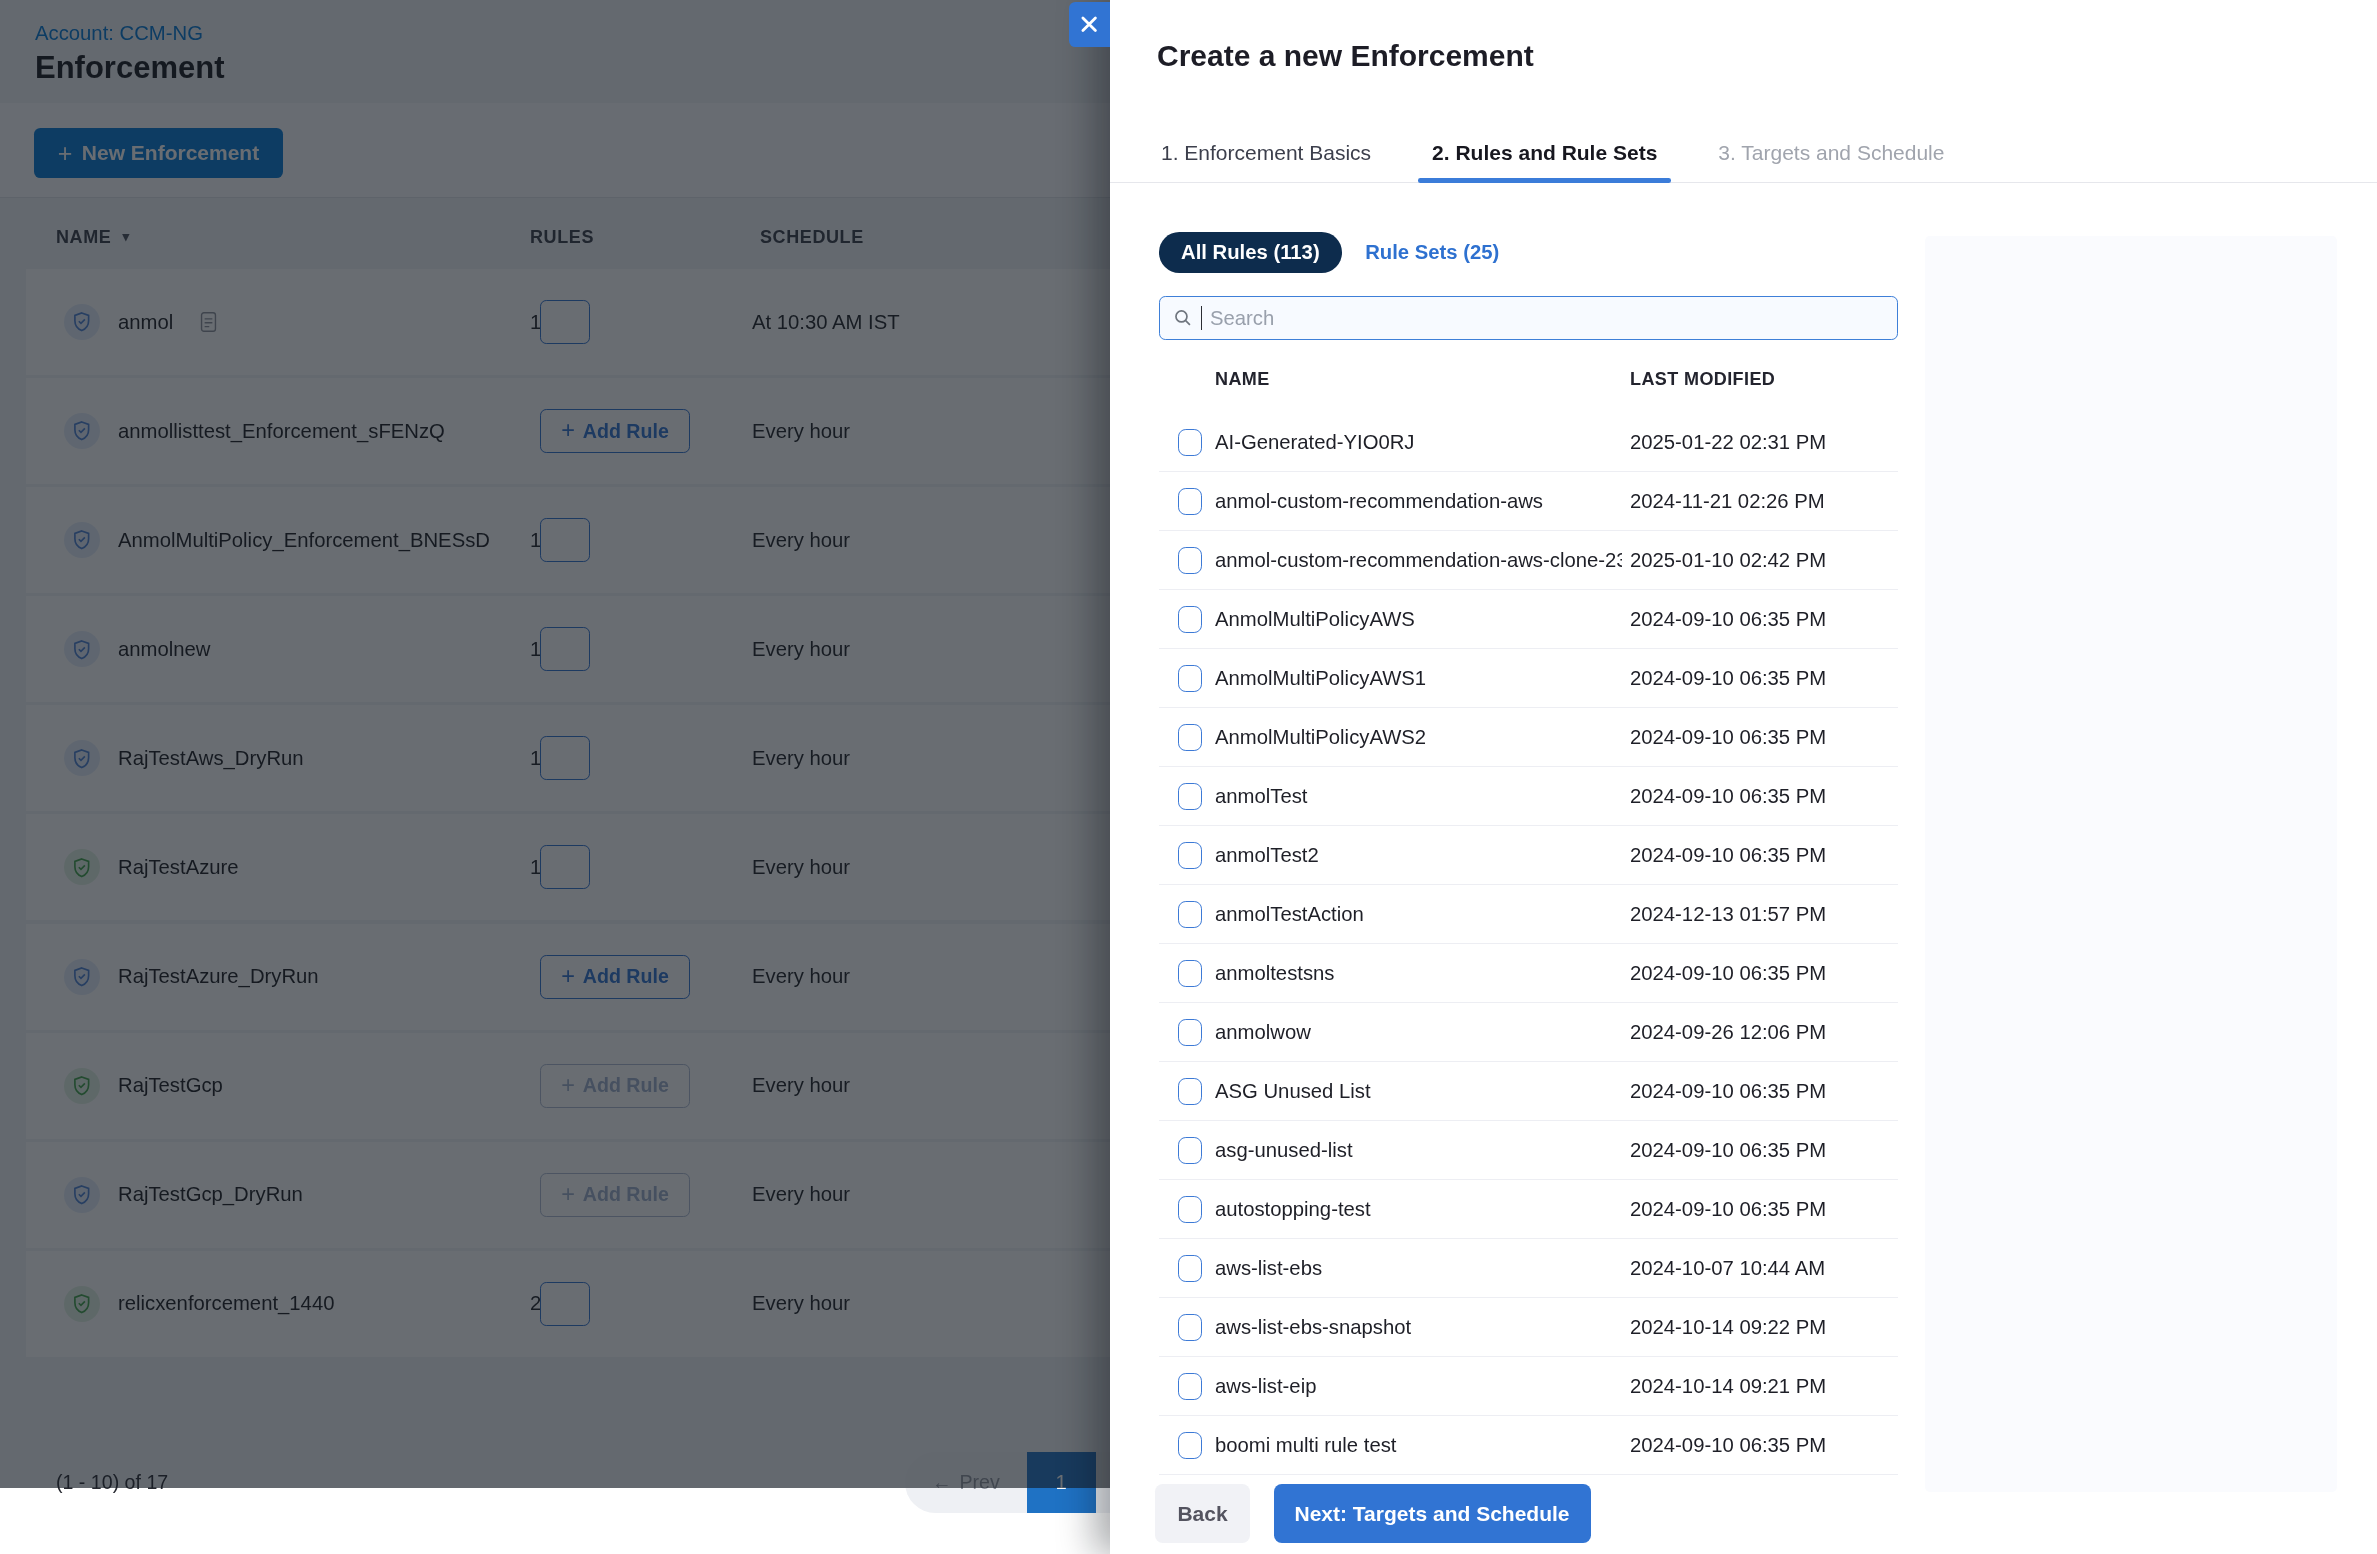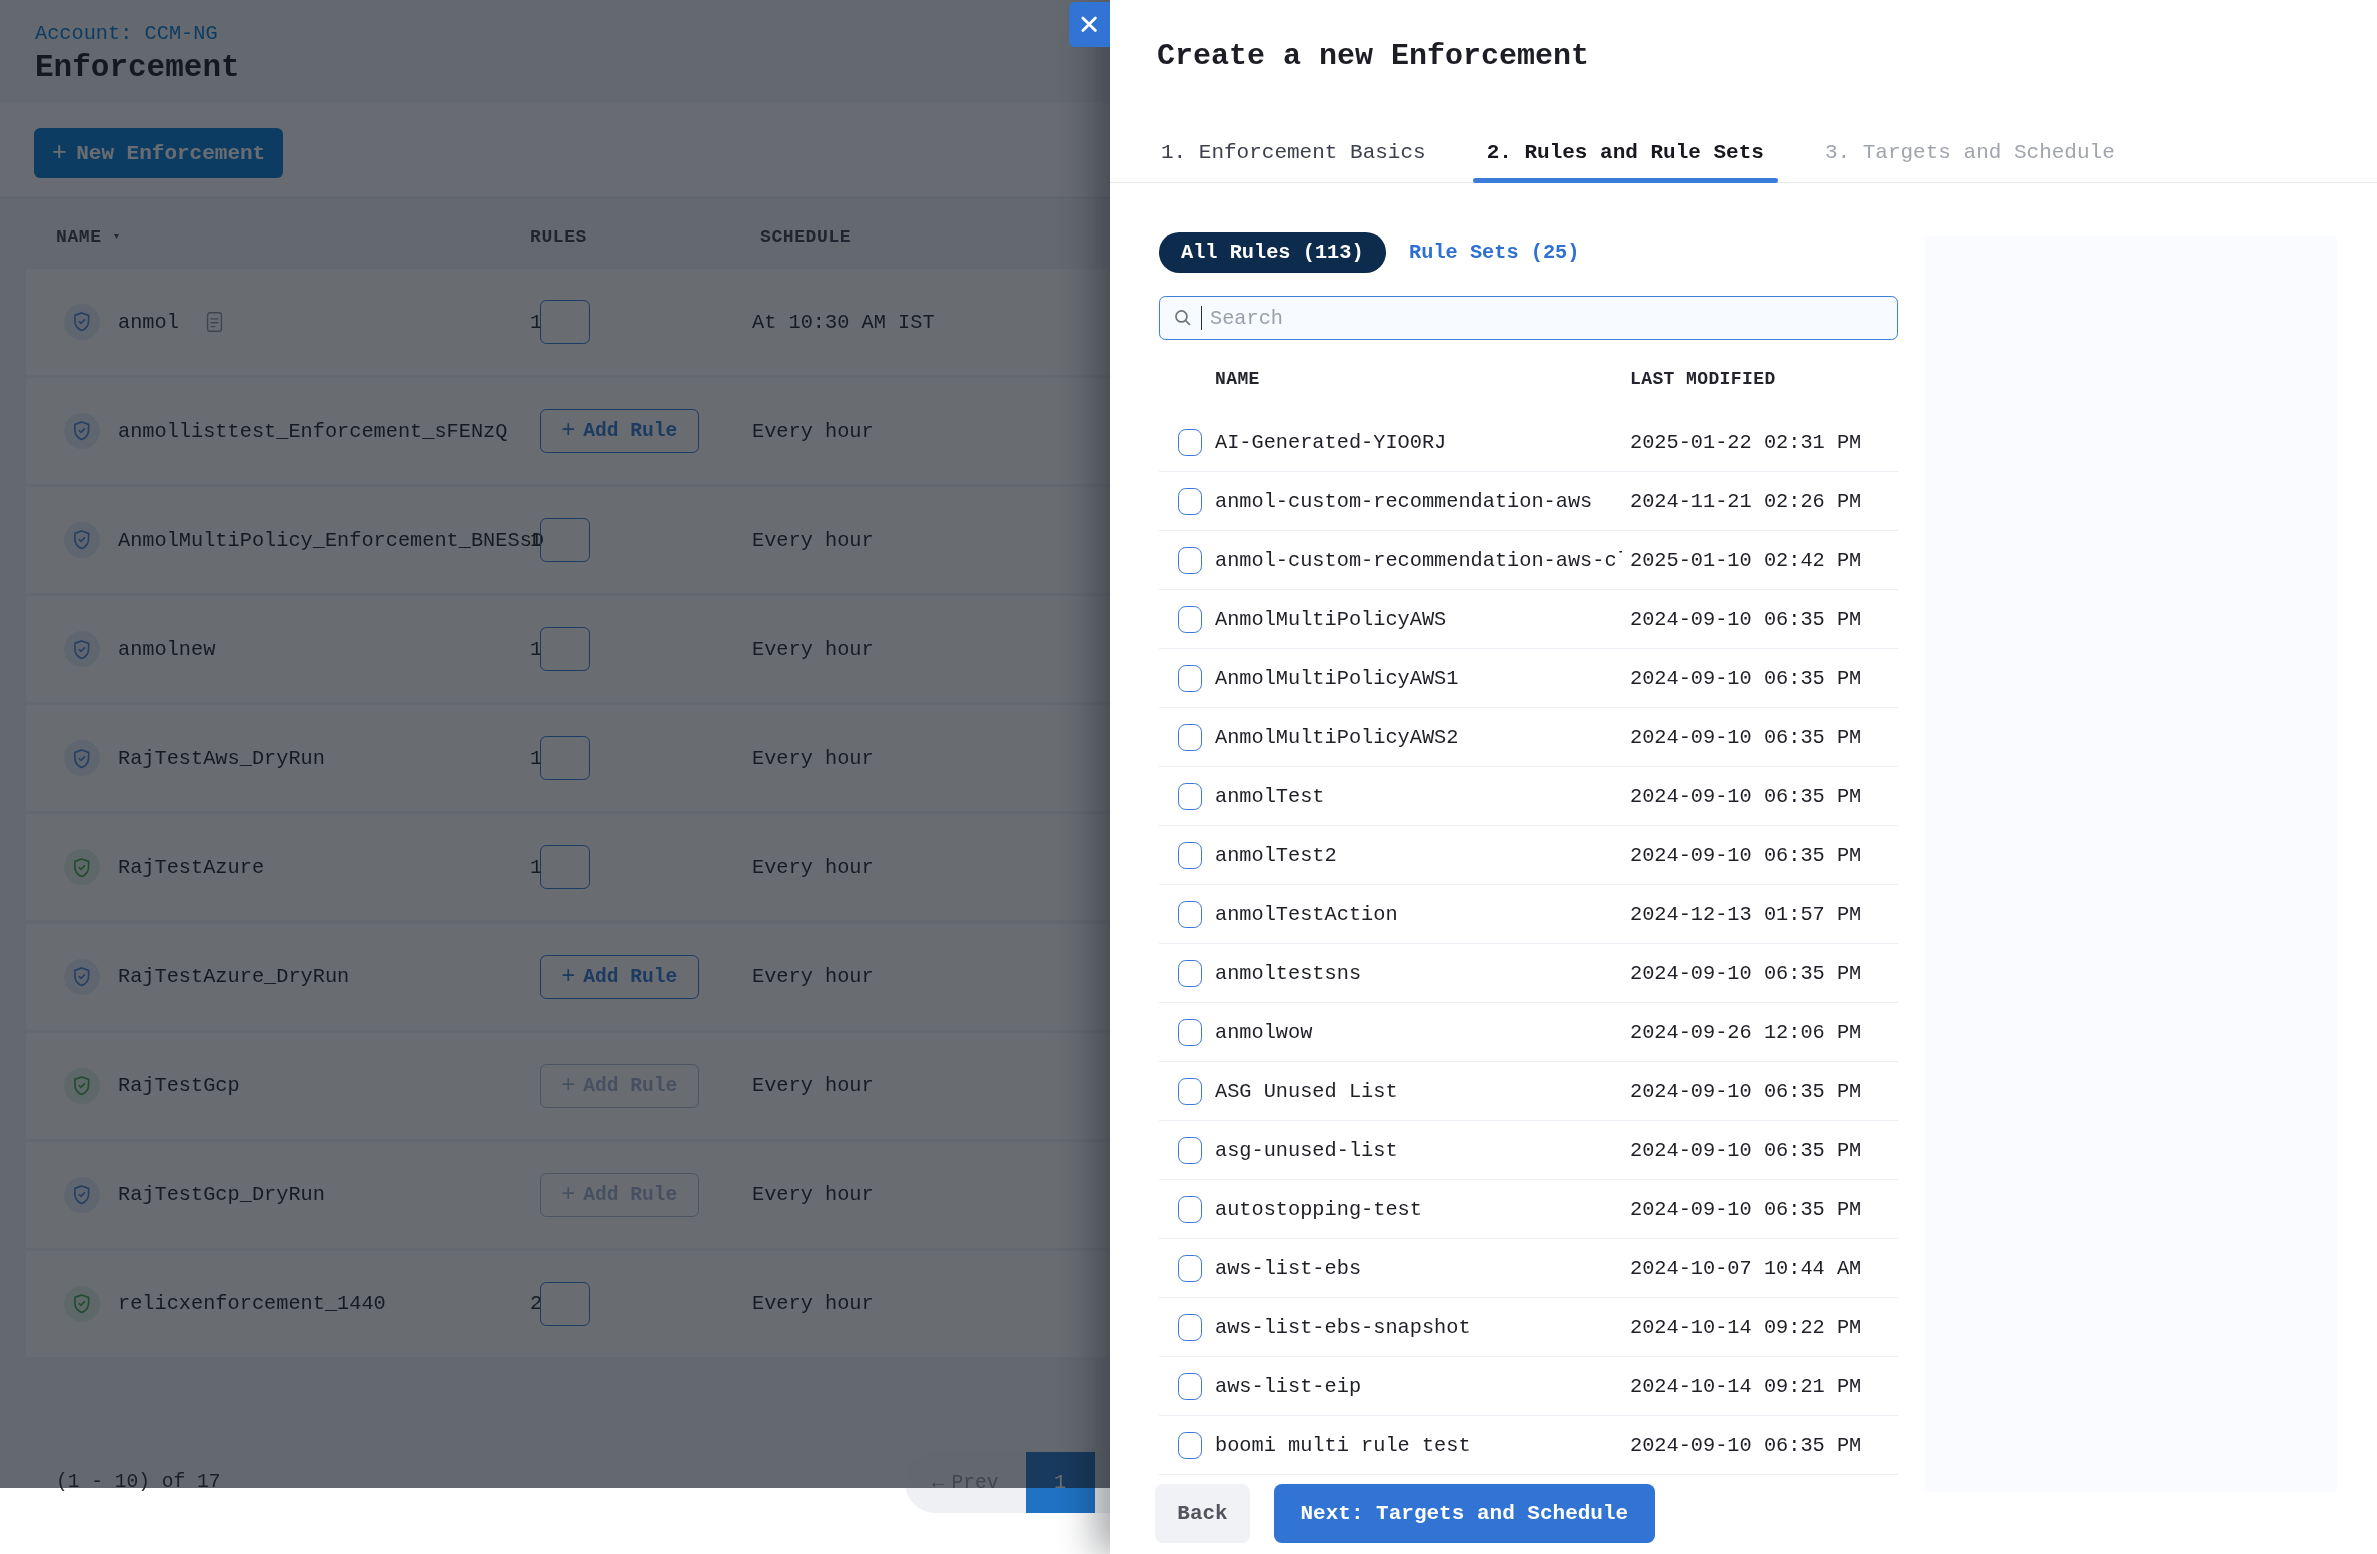--- a/index.html
+++ b/index.html
@@ -1,18 +1,18 @@
 <!DOCTYPE html>
 <html style="font-size:12.5px"><head>
 <meta charset="utf-8">
 <style>
   * { box-sizing: border-box; margin: 0; padding: 0; }
   html,body { width:2377px; height:1554px; }
   body { font-family: "Liberation Sans", sans-serif; background:#fff; position:relative; overflow:hidden; }
-  #app { position:absolute; inset:0; width:2377px; height:1488px; background:#eef0f4;font-family:Liberation Mono, monospace; }
+  #app { position:absolute; inset:0; width:2377px; height:1488px; background:#eef0f4; }
 
   
   #page { position:absolute; inset:0; background:#f2f4f7; }
   .breadcrumb { position:absolute; left:35px; top:22px; font-size:20.3px; color:#0278d5; cursor:pointer; }
   .page-title { position:absolute; left:35px; top:50px; font-size:31px; font-weight:700; color:#16181d; }
   .hdiv { position:absolute; left:0; right:0; height:0.8px; background:#dfe2e8; }
   #div1 { top:103px; } #div2 { top:197px; }
   .toolbar { position:absolute; left:0; right:0; top:103px; height:94px; background:#fdfdfe; }
   .btn-new { position:absolute; left:34px; top:25px; width:249px; height:50px; background:#0278d5; border:none;
     border-radius:6.3px; color:#fff; font-size:21px; font-weight:600; font-family:inherit; cursor:pointer;
@@ -76,21 +76,21 @@
   .rule-row { position:relative; height:59px; border-bottom:0.8px solid #edeef3; cursor:pointer; }
   .checkbox { position:absolute; left:19px; top:15.7px; width:23.5px; height:27px; background:#fff;
     border:1.6px solid #3d7ad6; border-radius:7.8px; cursor:pointer; }
   .rule-name { position:absolute; left:56px; top:0; height:100%; width:407px; display:flex; align-items:center;
     font-size:20.3px; color:#1e1f27; white-space:nowrap; overflow:hidden; }
   .rule-date { position:absolute; left:471px; top:0; height:100%; display:flex; align-items:center; font-size:20.3px; color:#1e1f27; }
   .side-panel { position:absolute; left:815px; top:236px; width:412px; height:1256px; background:#fafbfe; border-radius:4.7px; }
   .footer { position:absolute; left:45px; top:1484px; display:flex; gap:23.5px; }
   .btn-back { width:95px; height:59px; background:#f1f2f6; border:none; border-radius:7.8px;
     font-size:21px; font-weight:600; color:#53535f; font-family:inherit; cursor:pointer; }
-  .btn-next { height:59px; padding:0 27px; background:#3174d3; border:none; border-radius:7.8px;
+  .btn-next { height:59px; padding:0 21px; background:#3174d3; border:none; border-radius:7.8px;
     font-size:21px; font-weight:600; color:#fff; font-family:inherit; cursor:pointer; }
 </style>
 </head>
 <body>
 
 <div id="app">
 
   <div id="page">
     <a class="breadcrumb">Account: CCM-NG</a>
     <h1 class="page-title">Enforcement</h1>

